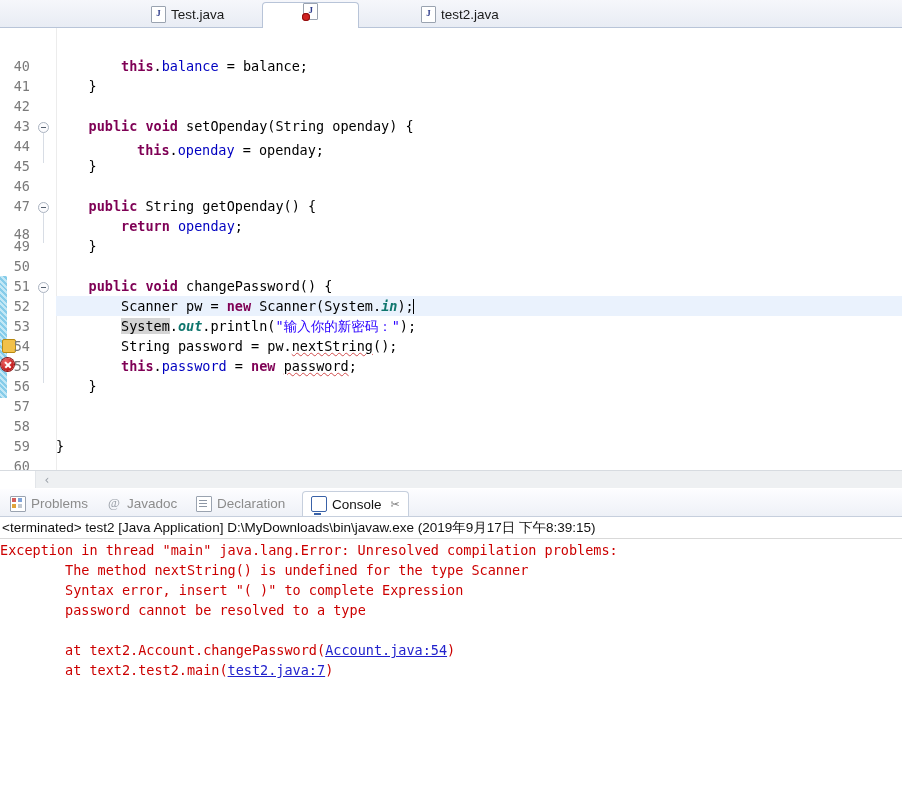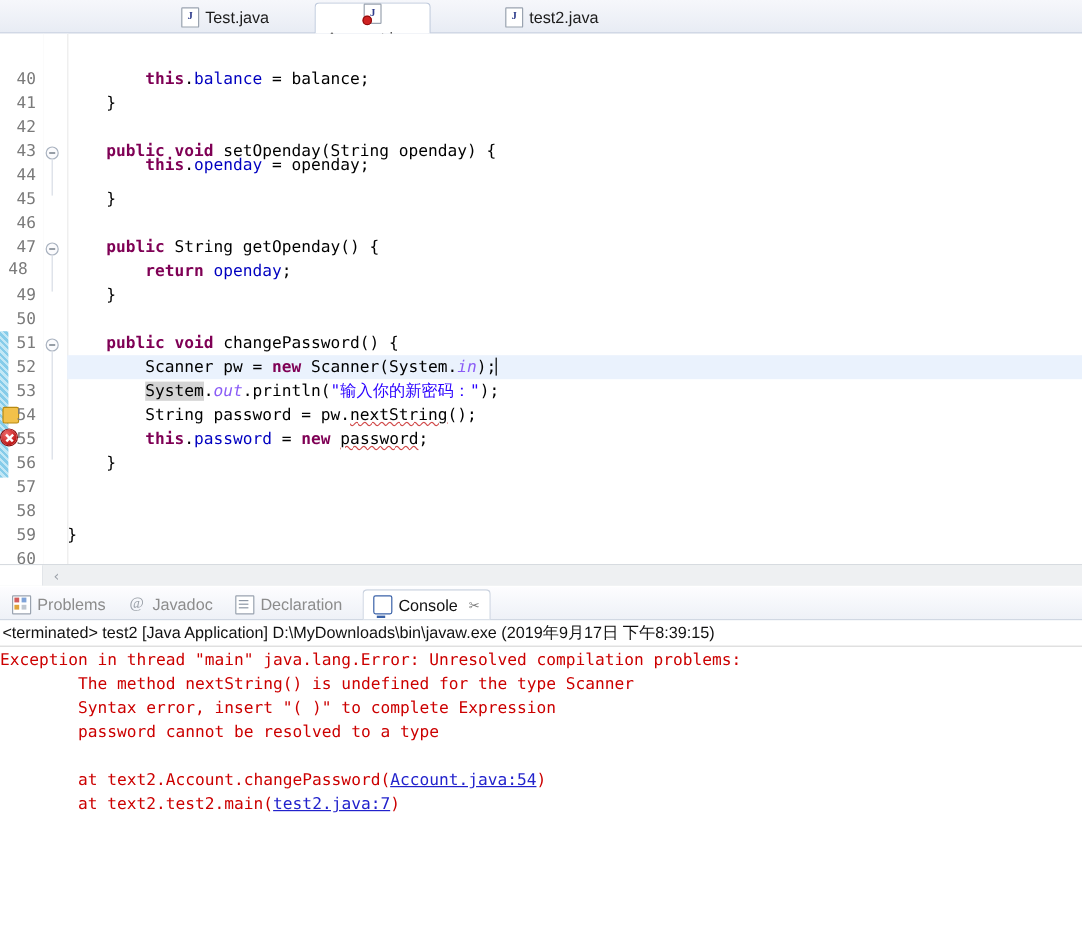--- a/index.html
+++ b/index.html
@@ -121,21 +121,21 @@
   .errmark::before{transform:rotate(45deg);}
   .errmark::after{transform:rotate(-45deg);}
   .warnmark{
     position:absolute;width:12px;height:12px;
     background:#f2c14a;border:1px solid #b88a12;border-radius:2px;
   }
 
   
   .kw{color:#7f0055;font-weight:bold;}
   .fld{color:#0000c0;}
-  .sfld{color:#8b5cf6;font-style:italic;font-weight:normal;}
+  .sfld{color:#0f766e;font-style:italic;font-weight:bold;}
   .str{color:#2a00ff;}
   .plain{color:#000;}
   .occ{background:#d4d4d4;}
   .sqg{
     text-decoration:underline;
     text-decoration-style:wavy;
     text-decoration-color:#d14b4b;
     text-decoration-thickness:1px;
   }
   .caret{
@@ -271,40 +271,40 @@
     <div class="errmark" style="left:1px;top:330px;"></div>
 
     <div class="ln" style="top:28px;">40</div>
     <div class="ln" style="top:48px;">41</div>
     <div class="ln" style="top:68px;">42</div>
     <div class="ln" style="top:88px;">43</div>
     <div class="ln" style="top:108px;">44</div>
     <div class="ln" style="top:128px;">45</div>
     <div class="ln" style="top:148px;">46</div>
     <div class="ln" style="top:168px;">47</div>
-    <div class="ln" style="top:186px;text-align:center;">48</div>
+    <div class="ln" style="top:196px;">48</div>
     <div class="ln" style="top:208px;">49</div>
     <div class="ln" style="top:228px;">50</div>
     <div class="ln" style="top:248px;">51</div>
     <div class="ln" style="top:268px;">52</div>
     <div class="ln" style="top:288px;">53</div>
     <div class="ln" style="top:308px;">54</div>
     <div class="ln" style="top:328px;">55</div>
     <div class="ln" style="top:348px;">56</div>
     <div class="ln" style="top:368px;">57</div>
     <div class="ln" style="top:388px;">58</div>
     <div class="ln" style="top:408px;">59</div>
     <div class="ln" style="top:428px;">60</div>
 
     <div class="code">
       <div class="cl" style="top:28px;"><span class="plain">        </span><span class="kw">this</span><span class="plain">.</span><span class="fld">balance</span><span class="plain"> = balance;</span></div>
       <div class="cl" style="top:48px;"><span class="plain">    }</span></div>
       <div class="cl" style="top:68px;"><span class="plain"></span></div>
       <div class="cl" style="top:88px;"><span class="plain">    </span><span class="kw">public void</span><span class="plain"> setOpenday(String openday) {</span></div>
-      <div class="cl" style="top:100px;"><span class="plain">        </span><span class="kw">this</span><span class="plain">.</span><span class="fld">openday</span><span class="plain"> = openday;</span></div>
+      <div class="cl" style="top:112px;padding-left:16px;"><span class="plain">        </span><span class="kw">this</span><span class="plain">.</span><span class="fld">openday</span><span class="plain"> = openday;</span></div>
       <div class="cl" style="top:128px;"><span class="plain">    }</span></div>
       <div class="cl" style="top:148px;"><span class="plain"></span></div>
       <div class="cl" style="top:168px;"><span class="plain">    </span><span class="kw">public</span><span class="plain"> String getOpenday() {</span></div>
       <div class="cl" style="top:188px;"><span class="plain">        </span><span class="kw">return</span><span class="plain"> </span><span class="fld">openday</span><span class="plain">;</span></div>
       <div class="cl" style="top:208px;"><span class="plain">    }</span></div>
       <div class="cl" style="top:228px;"><span class="plain"></span></div>
       <div class="cl" style="top:248px;"><span class="plain">    </span><span class="kw">public void</span><span class="plain"> changePassword() {</span></div>
       <div class="cl" style="top:268px;"><span class="plain">        Scanner pw = </span><span class="kw">new</span><span class="plain"> Scanner(System.</span><span class="sfld">in</span><span class="plain">);</span><span class="caret"></span></div>
       <div class="cl" style="top:288px;"><span class="plain">        </span><span class="occ">System</span><span class="plain">.</span><span class="sfld">out</span><span class="plain">.println(</span><span class="str">"输入你的新密码："</span><span class="plain">);</span></div>
       <div class="cl" style="top:308px;"><span class="plain">        String </span><span class="plain">password = pw.</span><span class="sqg">nextString</span><span class="plain">();</span></div>

